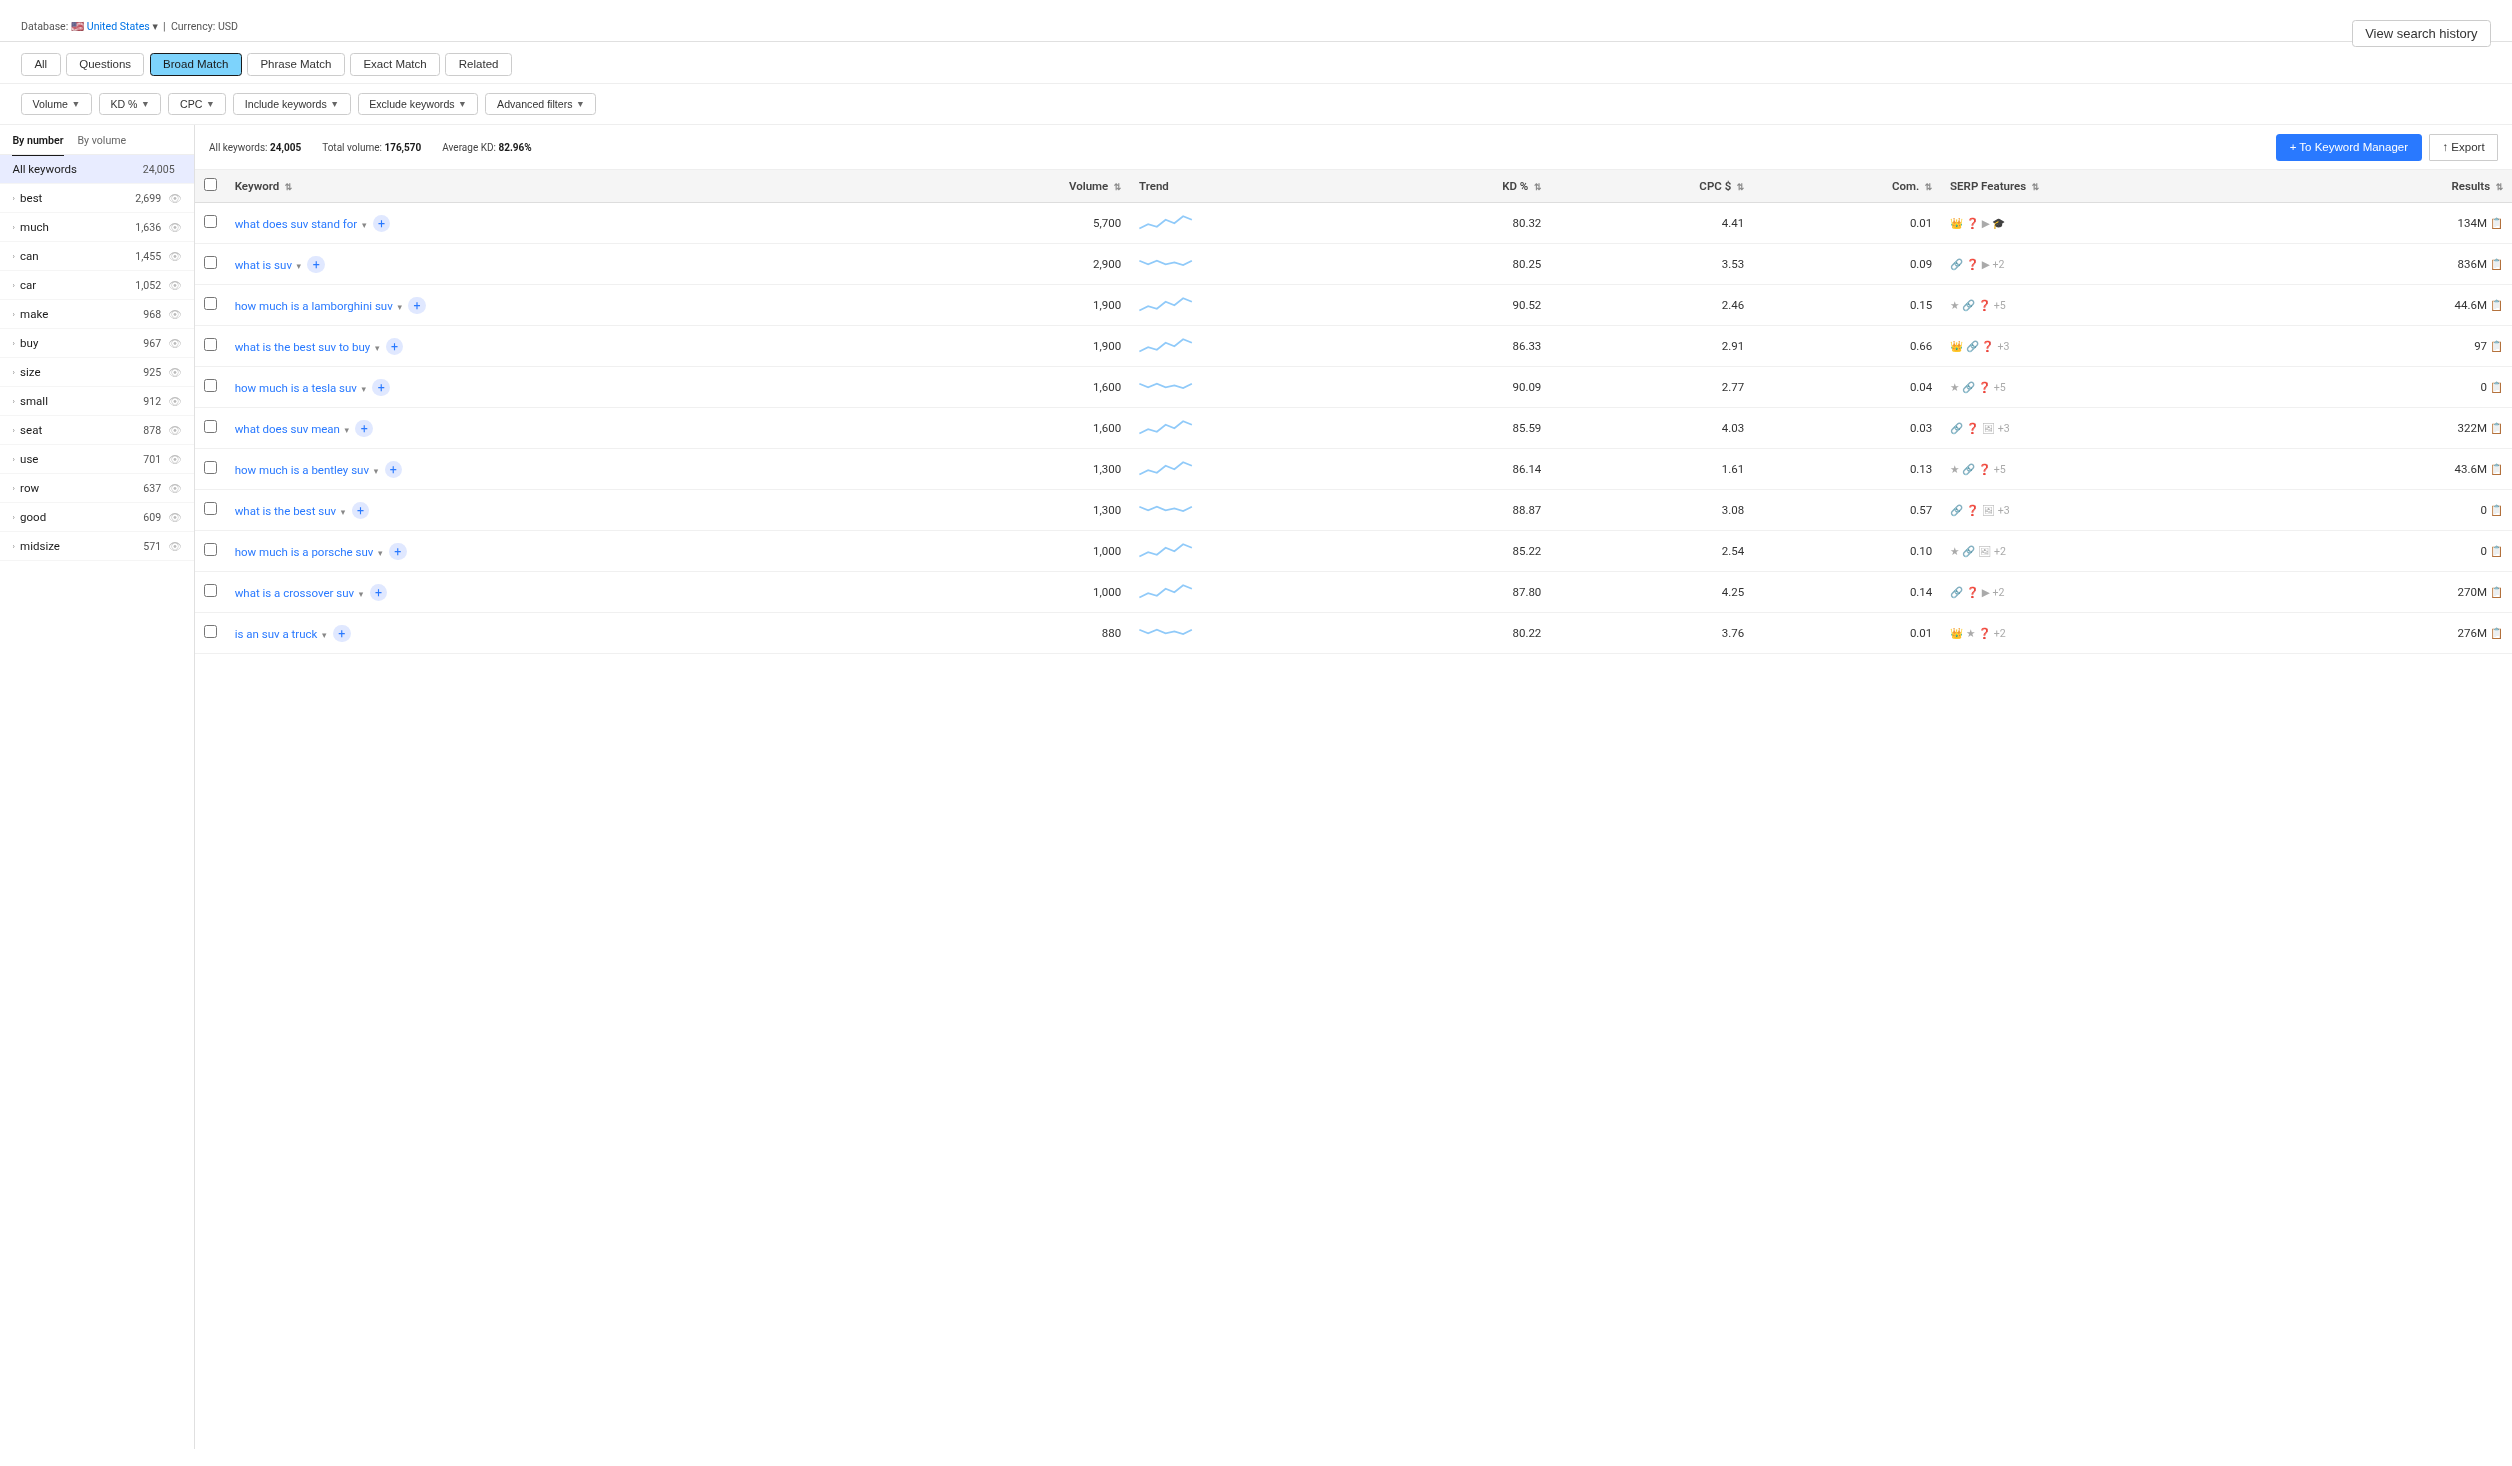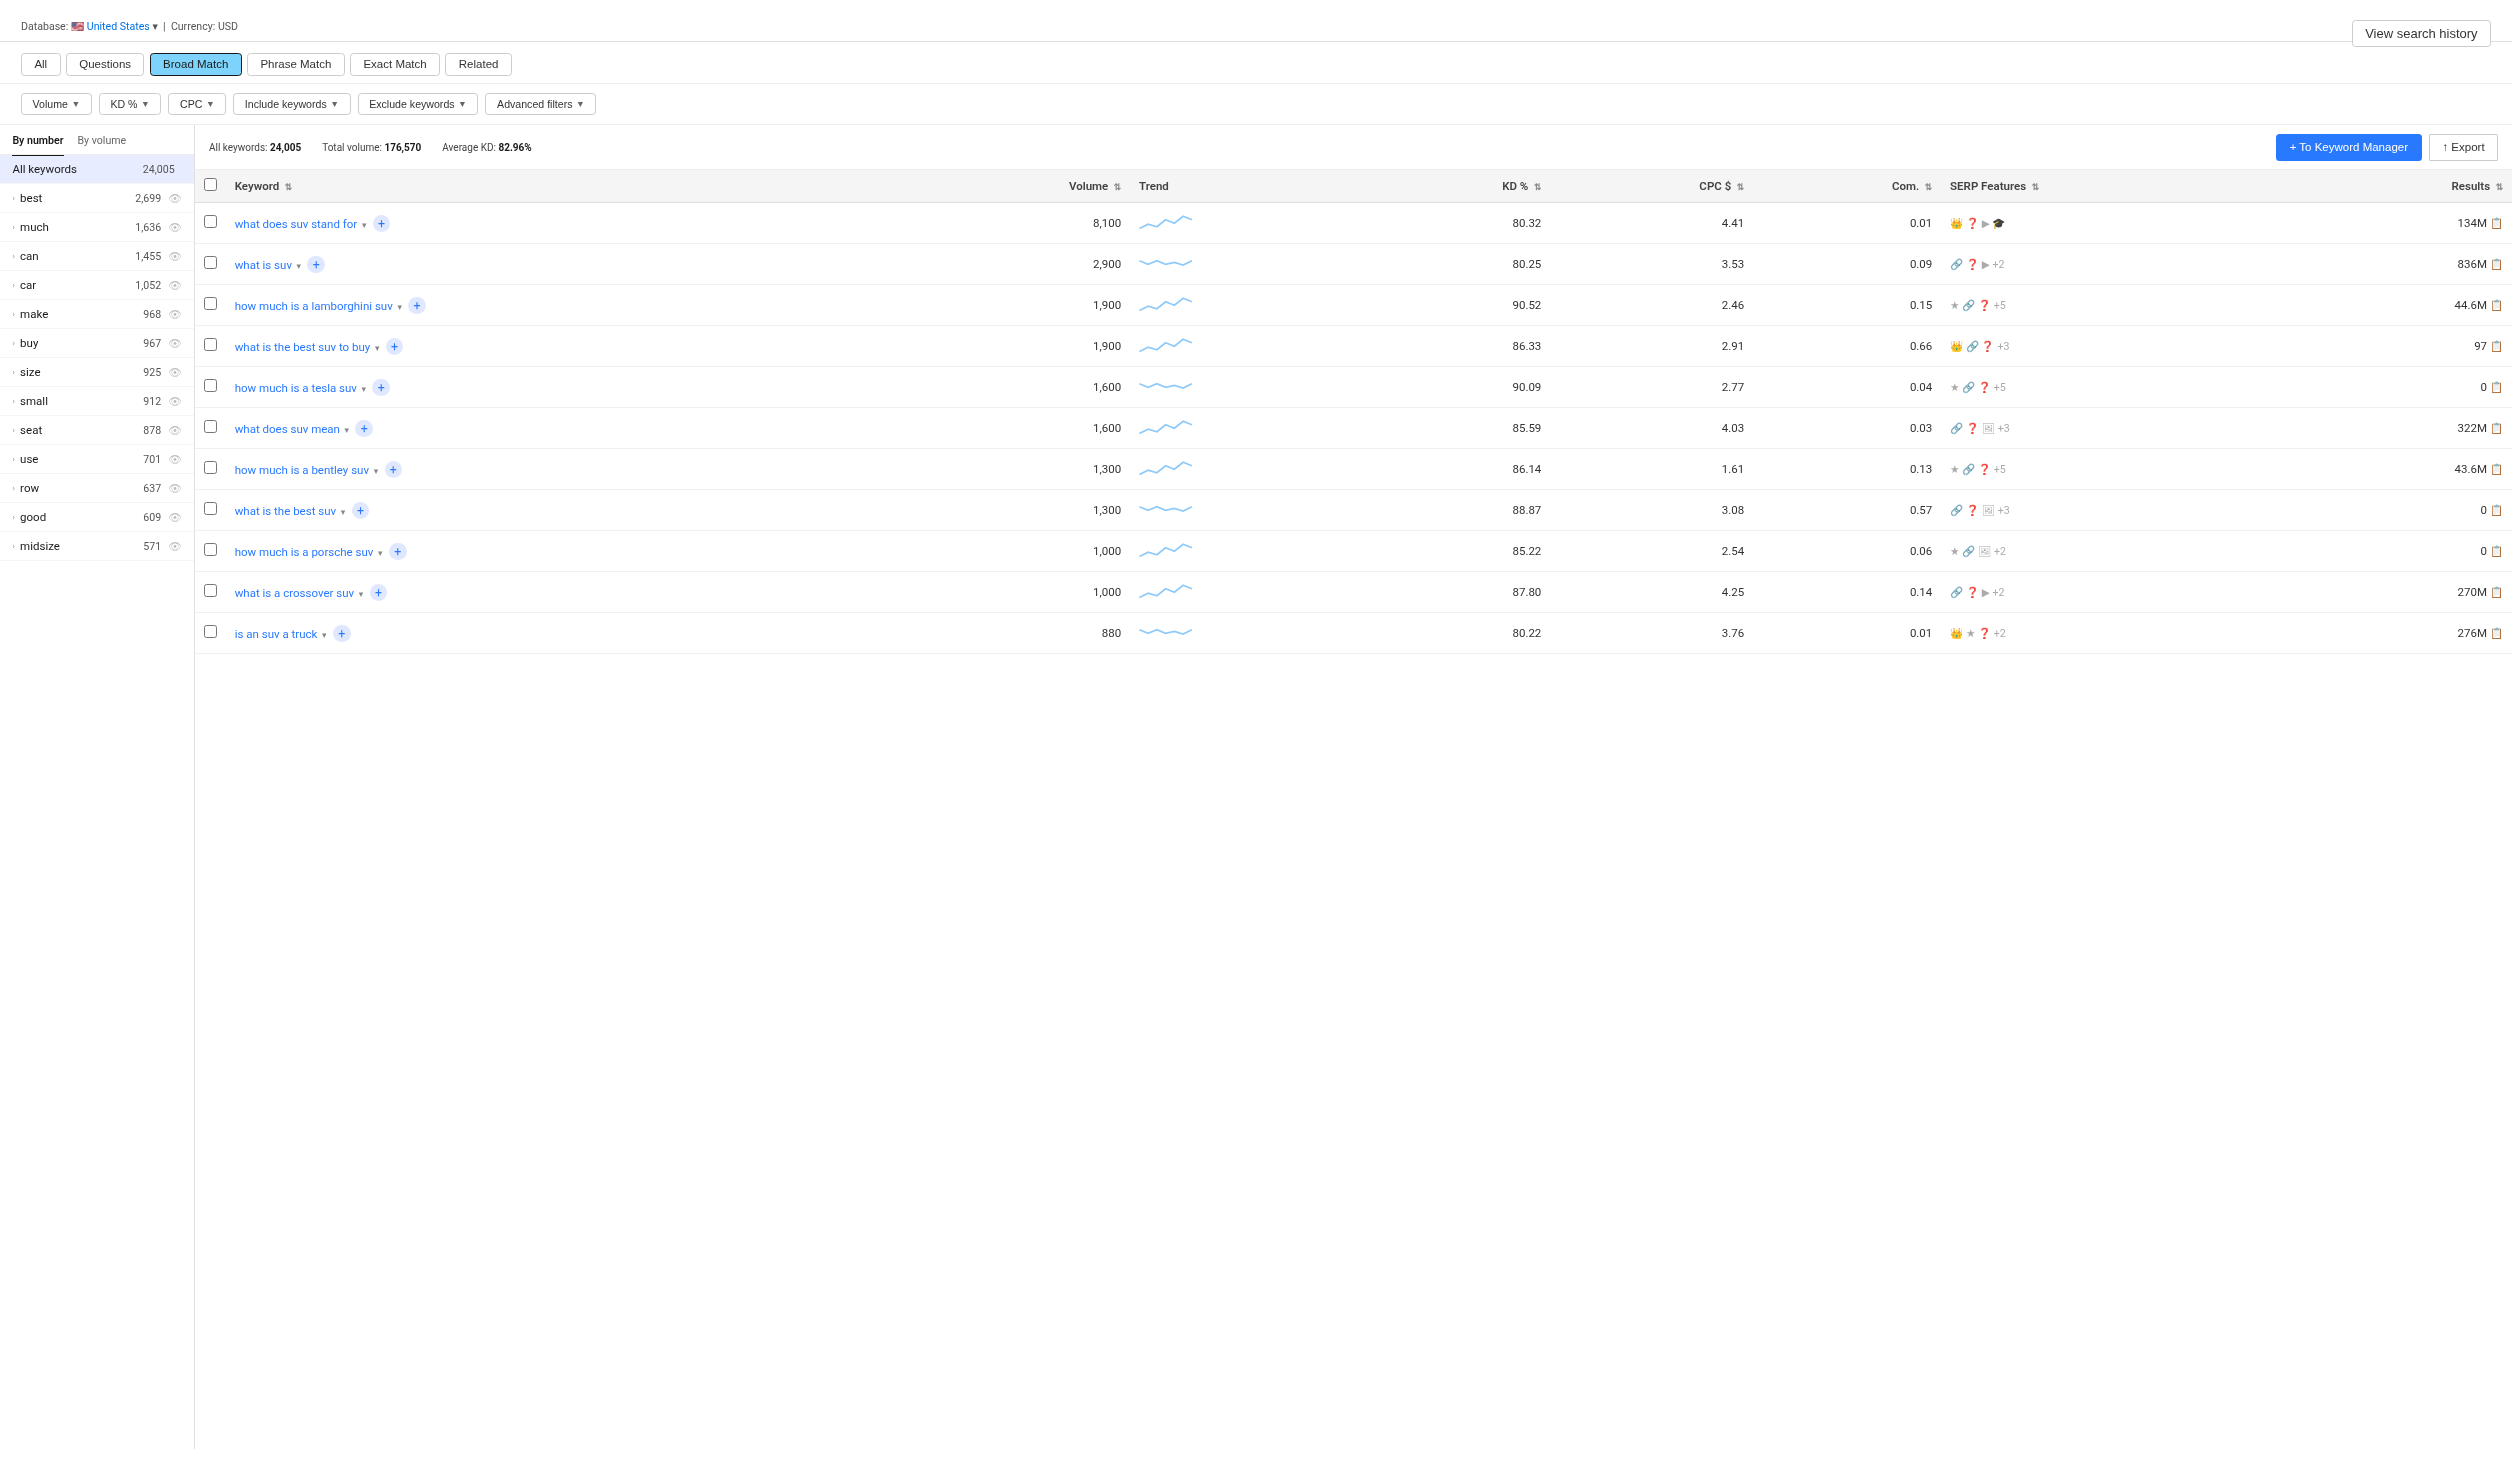--- a/index.html
+++ b/index.html
@@ -219,21 +219,21 @@
         <tbody id="table-body">
             <tr>
     <td class="checkbox-cell">
       <input type="checkbox" style="">
     </td>
     <td>
       <a class="kw-link">what does suv stand for</a>
       <span class="dropdown-arrow">▾</span>
       <span class="add-btn">+</span>
     </td>
-    <td class="td-right">8,100</td>
+    <td class="td-right">5,700</td>
     <td><svg width="55" height="21" viewBox="0 0 62 24">
                   <polyline points="0,20 10,15 20,18 30,10 40,14 50,6 60,10" fill="none" stroke="#90caf9" stroke-width="2"></polyline>
                 </svg></td>
     <td class="td-right">80.32</td>
     <td class="td-right">4.41</td>
     <td class="td-right">0.01</td>
     <td>
                 <span class="serp-icons">👑 ❓ ▶ 🎓</span>
               </td>
     <td class="td-right">134M <span style="font-size:10.6px;color:#aaa;">📋</span></td>
@@ -393,21 +393,21 @@
       <a class="kw-link">how much is a porsche suv</a>
       <span class="dropdown-arrow">▾</span>
       <span class="add-btn">+</span>
     </td>
     <td class="td-right">1,000</td>
     <td><svg width="55" height="21" viewBox="0 0 62 24">
                   <polyline points="0,20 10,15 20,18 30,10 40,14 50,6 60,10" fill="none" stroke="#90caf9" stroke-width="2"></polyline>
                 </svg></td>
     <td class="td-right">85.22</td>
     <td class="td-right">2.54</td>
-    <td class="td-right">0.06</td>
+    <td class="td-right">0.10</td>
     <td>
                 <span class="serp-icons">★ 🔗 🖼 +2</span>
               </td>
     <td class="td-right">0 <span style="font-size:10.6px;color:#aaa;">📋</span></td>
   </tr>
             <tr>
     <td class="checkbox-cell">
       <input type="checkbox" style="">
     </td>
     <td>

